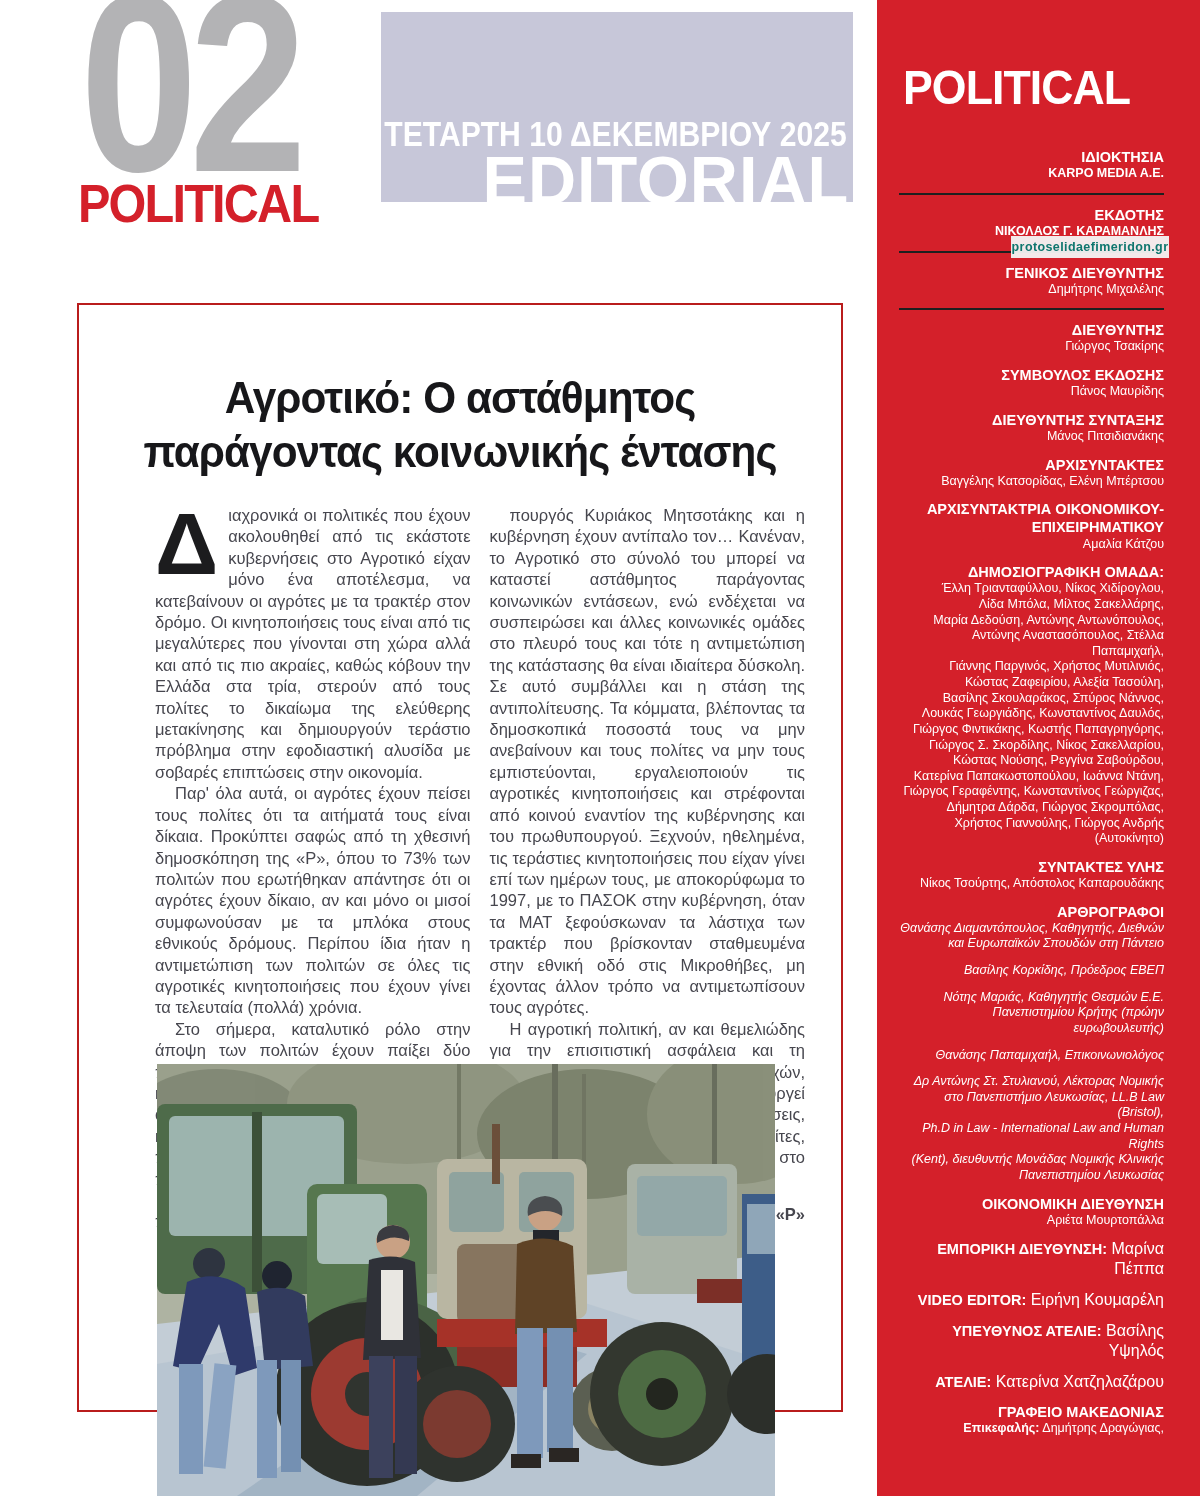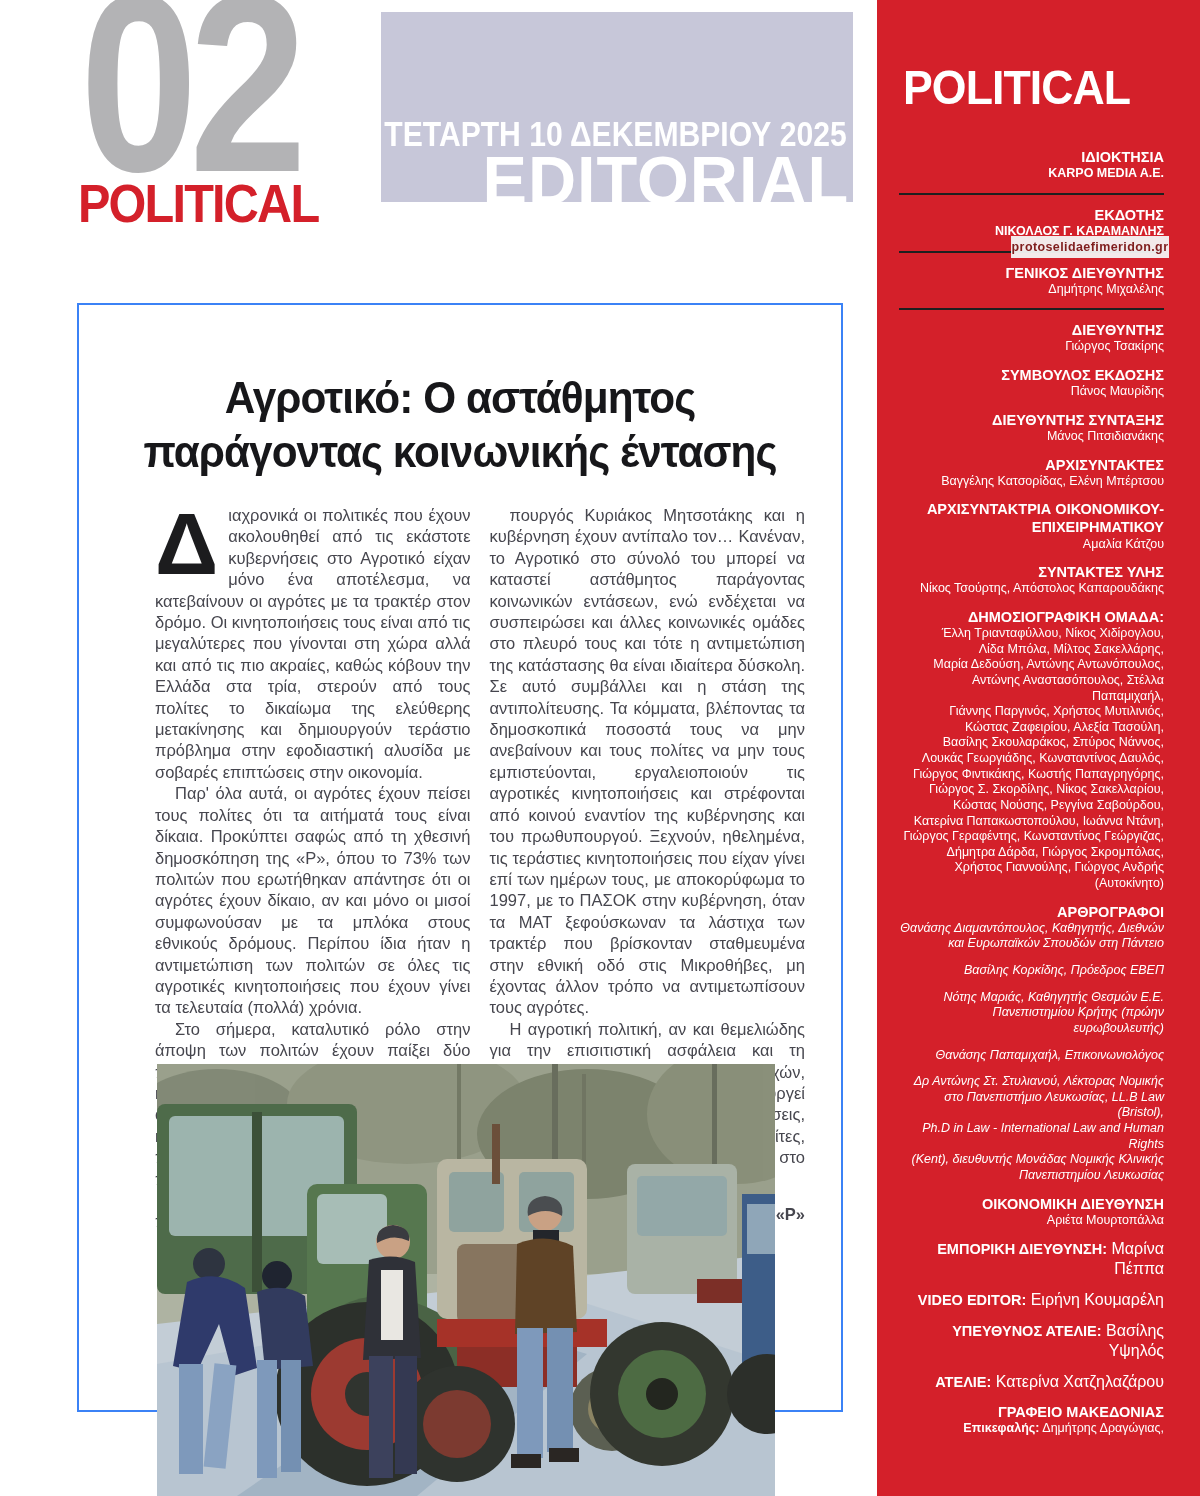--- a/index.html
+++ b/index.html
@@ -14,21 +14,21 @@
 
   
   .banner{position:absolute;left:381px;top:12px;width:472px;height:190px;background:#c7c7d9;overflow:hidden;}
   .banner-date{position:absolute;right:6px;top:104px;font-size:35px;font-weight:bold;color:#ffffff;
     white-space:nowrap;transform:scaleX(.86);transform-origin:right top;line-height:1;}
   .banner-label{position:absolute;right:4px;bottom:-12px;font-size:68px;font-weight:bold;color:#ffffff;
     letter-spacing:1px;transform:scaleX(.98);transform-origin:right bottom;line-height:1;}
 
   
   .card{position:absolute;left:77px;top:303px;width:766px;height:1109px;background:#ffffff;
-    border:2px solid #3b82f6;box-sizing:border-box;}
+    border:2px solid #b91c1c;box-sizing:border-box;}
   .headline{margin-top:66px;text-align:center;font-weight:bold;color:#17171a;
     font-size:45px;line-height:1.2;letter-spacing:-1px;transform:scaleX(.94);transform-origin:center top;}
   .columns{display:flex;gap:19px;margin:26px 36px 0 76px;}
   .col{width:318px;color:#46464e;font-size:16.5px;line-height:21.4px;text-align:justify;}
   .col p{margin:0;}
   .col p.indent{text-indent:20px;}
   .dropcap{float:left;font-size:88px;line-height:70px;font-weight:bold;color:#1c1c1e;
     padding-right:10px;padding-top:4px;}
   .signature{text-align:right;font-weight:bold;color:#46464e;margin-top:14px;font-size:16.5px;}
 
@@ -46,21 +46,21 @@
   .m-heading{font-size:14.5px;font-weight:bold;line-height:1.25;}
   .m-line{font-size:12.5px;line-height:1.25;}
   .m-line b{font-weight:bold;text-align:center;}
   .m-italic .m-line{font-style:italic;}
   .m-rule{border-bottom:2px solid #1f1f1f;margin:9px 0 11px 0;}
   .m-inline-heading{font-size:14.5px;font-weight:bold;}
   .m-inline-value{font-size:16px;font-weight:normal;}
 
   
   .watermark{position:absolute;left:1011px;top:236px;width:158px;height:22px;
-    background:rgba(244,244,244,.95);color:#7f1d1d;font-size:12.5px;font-weight:bold;
+    background:rgba(244,244,244,.95);color:#0f766e;font-size:12.5px;font-weight:bold;
     display:flex;align-items:center;justify-content:center;letter-spacing:.4px;white-space:nowrap;}
 </style>
 </head>
 <body>
 
 <div class="page">
 
   <div class="page-number">02</div>
   <div class="brand-left">POLITICAL</div>
 
@@ -221,41 +221,41 @@
         </div>
         <div class="m-section">
           <div class="m-heading">ΑΡΧΙΣΥΝΤΑΚΤΕΣ</div>
           <div class="m-line">Βαγγέλης Κατσορίδας, Ελένη Μπέρτσου</div>
         </div>
         <div class="m-section">
           <div class="m-heading">ΑΡΧΙΣΥΝΤΑΚΤΡΙΑ ΟΙΚΟΝΟΜΙΚΟΥ-ΕΠΙΧΕΙΡΗΜΑΤΙΚΟΥ</div>
           <div class="m-line">Αμαλία Κάτζου</div>
         </div>
         <div class="m-section">
-          <div class="m-heading">ΣΥΝΤΑΚΤΕΣ ΥΛΗΣ</div>
-          <div class="m-line">Νίκος Τσούρτης, Απόστολος Καπαρουδάκης</div>
-        </div>
-        <div class="m-section">
           <div class="m-heading">ΔΗΜΟΣΙΟΓΡΑΦΙΚΗ ΟΜΑΔΑ:</div>
           <div class="m-line">Έλλη Τριανταφύλλου, Νίκος Χιδίρογλου,</div>
           <div class="m-line">Λίδα Μπόλα, Μίλτος Σακελλάρης,</div>
           <div class="m-line">Μαρία Δεδούση, Αντώνης Αντωνόπουλος,</div>
           <div class="m-line">Αντώνης Αναστασόπουλος, Στέλλα Παπαμιχαήλ,</div>
           <div class="m-line">Γιάννης Παργινός, Χρήστος Μυτιλινιός,</div>
           <div class="m-line">Κώστας Ζαφειρίου, Αλεξία Τασούλη,</div>
           <div class="m-line">Βασίλης Σκουλαράκος, Σπύρος Νάννος,</div>
           <div class="m-line">Λουκάς Γεωργιάδης, Κωνσταντίνος Δαυλός,</div>
           <div class="m-line">Γιώργος Φιντικάκης, Κωστής Παπαγρηγόρης,</div>
           <div class="m-line">Γιώργος Σ. Σκορδίλης, Νίκος Σακελλαρίου,</div>
           <div class="m-line">Κώστας Νούσης, Ρεγγίνα Σαβούρδου,</div>
           <div class="m-line">Κατερίνα Παπακωστοπούλου, Ιωάννα Ντάνη,</div>
           <div class="m-line">Γιώργος Γεραφέντης, Κωνσταντίνος Γεώργιζας,</div>
           <div class="m-line">Δήμητρα Δάρδα, Γιώργος Σκρομπόλας,</div>
           <div class="m-line">Χρήστος Γιαννούλης, Γιώργος Ανδρής (Αυτοκίνητο)</div>
         </div>
+        <div class="m-section">
+          <div class="m-heading">ΣΥΝΤΑΚΤΕΣ ΥΛΗΣ</div>
+          <div class="m-line">Νίκος Τσούρτης, Απόστολος Καπαρουδάκης</div>
+        </div>
         <div class="m-section m-italic">
           <div class="m-heading">ΑΡΘΡΟΓΡΑΦΟΙ</div>
           <div class="m-line">Θανάσης Διαμαντόπουλος, Καθηγητής, Διεθνών</div>
           <div class="m-line">και Ευρωπαϊκών Σπουδών στη Πάντειο</div>
         </div>
         <div class="m-section m-italic">
           <div class="m-line">Βασίλης Κορκίδης, Πρόεδρος ΕΒΕΠ</div>
         </div>
         <div class="m-section m-italic">
           <div class="m-line">Νότης Μαριάς, Καθηγητής Θεσμών Ε.Ε.</div>

